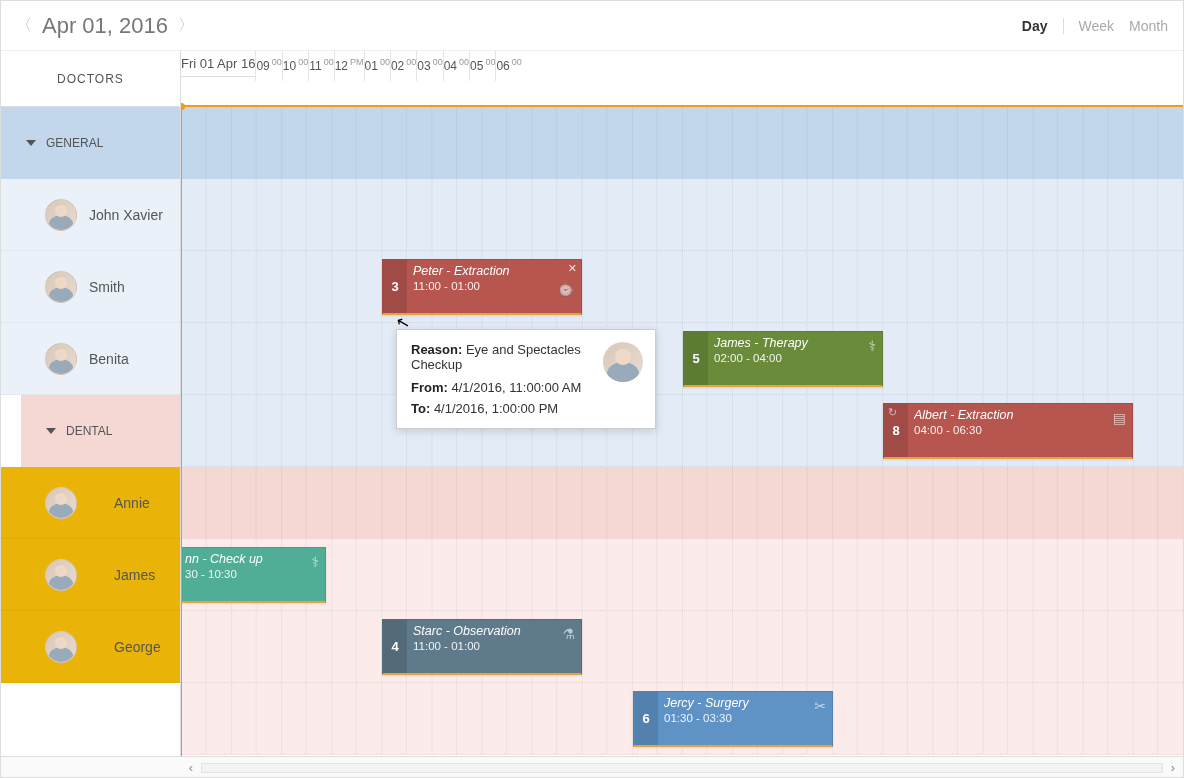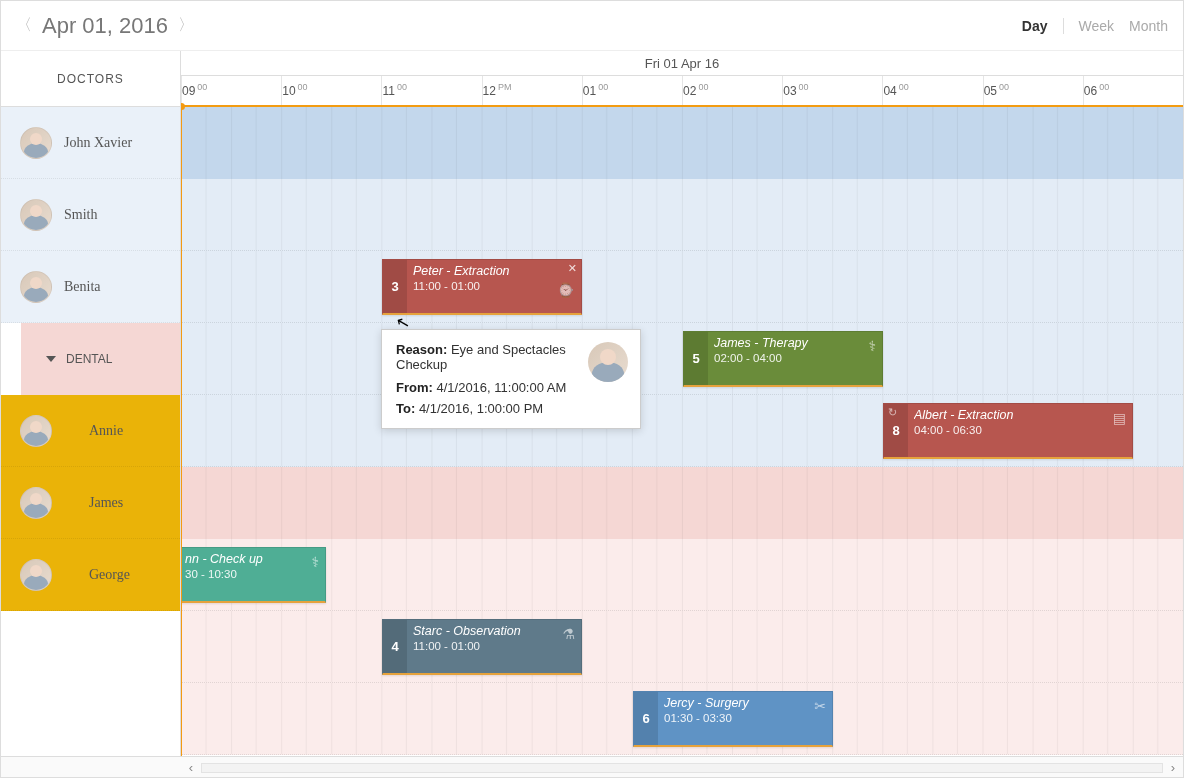--- a/index.html
+++ b/index.html
@@ -16,31 +16,31 @@
 .view-item.active { color: #333; font-weight: 600; border-right: 1px solid #ddd; padding-right: 15px; }
 
 
 .main { display: flex; height: 705px; position: relative; }
 .sidebar { width: 180px; flex-shrink: 0; border-right: 1px solid #ddd; }
 .sidebar-header { height: 56px; display: flex; align-items: center; justify-content: center; font-size: 12px; letter-spacing: 1px; color: #555; border-bottom: 1px solid #ddd; }
 .group-header { height: 72px; display: flex; align-items: center; gap: 10px; padding-left: 25px; font-size: 12px; color: #555; position: relative; }
 .group-general { background: #c3d7ec; }
 .group-dental { background: #f5d7d4; margin-left: 20px; }
 .group-header .caret { width: 0; height: 0; border-left: 5px solid transparent; border-right: 5px solid transparent; border-top: 6px solid #555; }
-.resource-row { height: 72px; display: flex; align-items: center; gap: 12px; padding-left: 19px; border-bottom: 1px dotted rgba(0,0,0,0.08); font-family: Liberation Serif, serif; }
+.resource-row { height: 72px; display: flex; align-items: center; gap: 12px; padding-left: 44px; border-bottom: 1px dotted rgba(0,0,0,0.08); }
 .res-general { background: #eaf1f9; }
 .res-dental { background: #eab308; gap: 37px; }
 .avatar { width: 32px; height: 32px; border-radius: 50%; background: linear-gradient(135deg,#d8c8b8,#e8dcd0); flex-shrink: 0; border:1px solid rgba(0,0,0,0.05); background-size:cover; position:relative; overflow:hidden;}
 .avatar::after { content:""; position:absolute; left:50%; top:18%; width:40%; height:40%; background:#f0d8c8; border-radius:50%; transform:translateX(-50%);}
 .avatar::before { content:""; position:absolute; left:50%; bottom:-10%; width:80%; height:60%; background:#9ab; border-radius:50% 50% 0 0; transform:translateX(-50%);}
 .resource-row .name { color: #555; font-size: 14px; }
 
 
 .timeline { flex: 1; position: relative; display: flex; flex-direction: column; overflow: hidden; }
-.time-header { height: 56px; border-bottom: 2px solid #f39c12; display: flex; flex-direction: column; }
+.time-header { height: 56px; border-bottom: 2px solid #f39c12; display: flex; flex-direction: row; }
 .time-header .dayrow { height: 26px; display: flex; align-items: center; justify-content: center; font-size: 13px; color: #555; border-bottom: 1px solid #ddd; }
 .time-header .hoursrow { height: 30px; display: flex; }
 .hourcell { flex:1; display:flex; align-items:center; font-size:12px; color:#555; border-left:1px solid #e5e5e5; position:relative;}
 .hourcell .min { font-size:9px; color:#999; position:relative; top:-4px; margin-left:2px;}
 .grid-body { flex:1; position:relative; }
 .bg-row { height:72px; position:relative; }
 .bg-general-h { background:#c3d7ec; }
 .bg-general { background:#e3ecf6; }
 .bg-dental-h { background:#f5d7d4; }
 .bg-dental { background:#fbeceb; }
@@ -98,20 +98,24 @@
       <span class="view-item">Week</span>
       <span class="view-item">Month</span>
     </div>
   </div>
 
   <div class="main">
 
     <div class="sidebar">
       <div class="sidebar-header">DOCTORS</div>
 
+      <div class="group-header group-general">
+        <span class="caret"></span>
+        <span>GENERAL</span>
+      </div>
       <div class="resource-row res-general">
         <div class="avatar"></div>
         <span class="name">John Xavier</span>
       </div>
       <div class="resource-row res-general">
         <div class="avatar"></div>
         <span class="name">Smith</span>
       </div>
       <div class="resource-row res-general">
         <div class="avatar"></div>
@@ -233,21 +237,21 @@
           <span class="icon-r">⚗</span>
         </div>
 
         <div class="appt blue" style="top:584px;left:452px;width:200px;">
           <div class="badge">6</div>
           <div class="title">Jercy - Surgery</div>
           <div class="time">01:30 - 03:30</div>
           <span class="icon-r">✂</span>
         </div>
 
-        <div class="tooltip" style="top:222px;left:200px;">
+        <div class="tooltip" style="top:222px;left:215px;">
           <div class="tt-avatar"></div>
           <div style="padding-right:50px;">
             <b>Reason:</b>
             <span>Eye and Spectacles Checkup</span>
           </div>
           <div style="margin-top:8px;">
             <b>From:</b>
             <span>4/1/2016, 11:00:00 AM</span>
           </div>
           <div style="margin-top:6px;">

